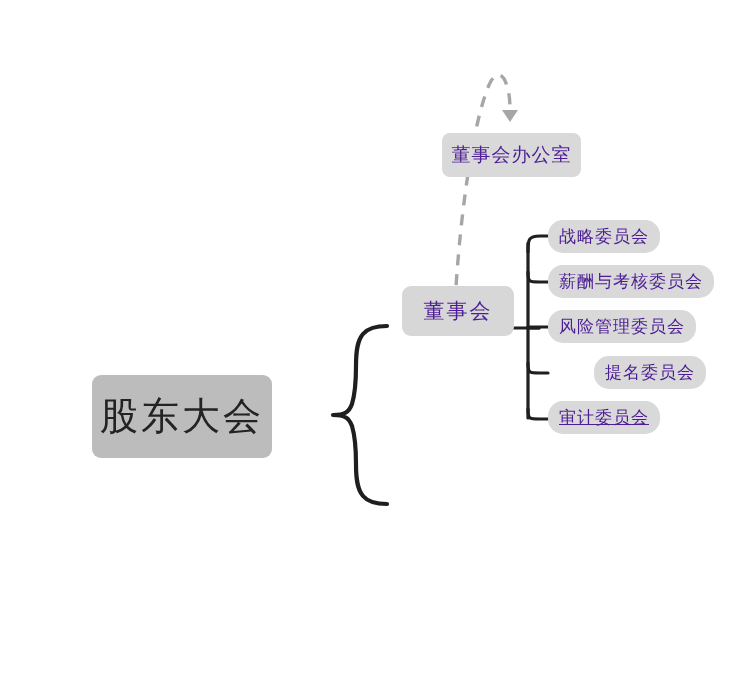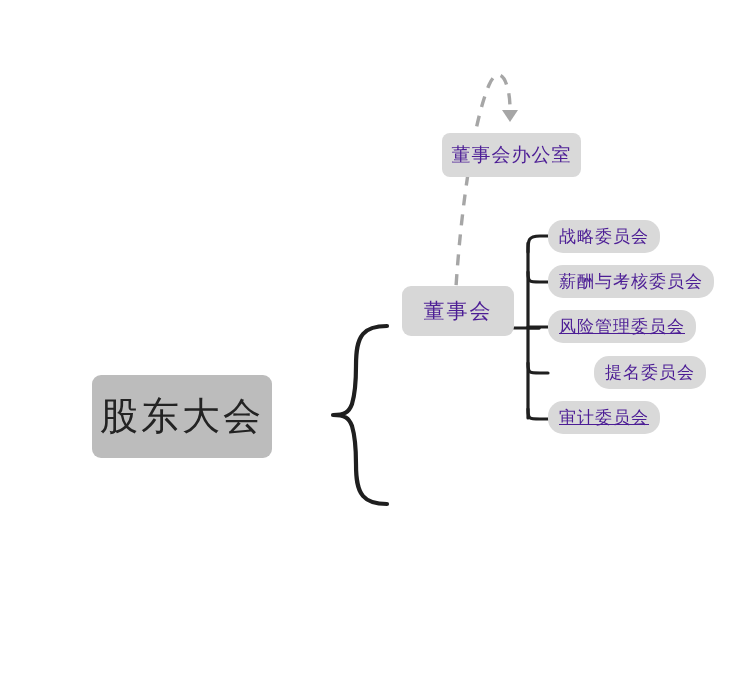--- a/index.html
+++ b/index.html
@@ -75,21 +75,21 @@
     height: 33px;
     background: #d9d9d9;
     border-radius: 15px;
     font-size: 17px;
     letter-spacing: 1px;
     padding: 0 11px;
     left: 548px;
   }
   .leaf-0 { top: 220px; }
   .leaf-1 { top: 265px; }
-  .leaf-2 { top: 310px; text-decoration: underline; }
+  .leaf-2 { top: 310px; }
   .leaf-3 { top: 356px; margin-left: 46px; }
   .leaf-4 { top: 401px; text-decoration: underline; }
 </style>
 </head>
 <body>
 
 <div id="diagram-canvas">
 
   <svg id="connector-layer" viewBox="0 0 750 698">
 

